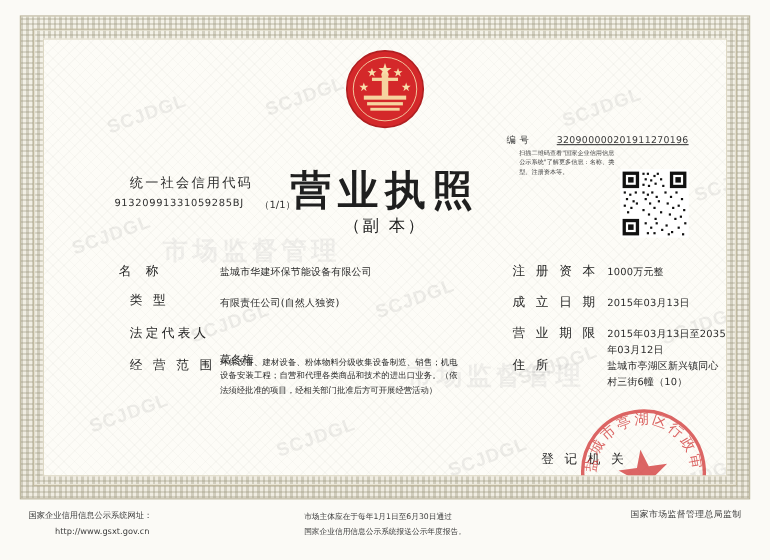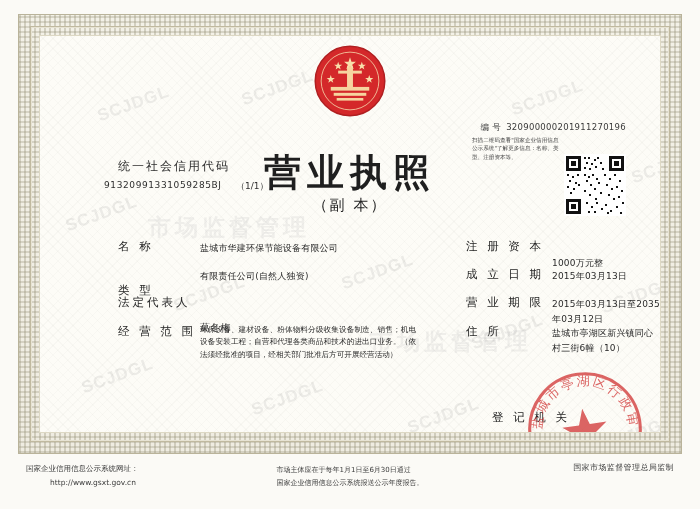--- a/index.html
+++ b/index.html
@@ -288,21 +288,21 @@
           </g>
           <polygon points="34,24 35.4,28 39.5,28 36.2,30.5 37.4,34.5 34,32 30.6,34.5 31.8,30.5 28.5,28 32.6,28" fill="#f8dfab"></polygon>
           <polygon points="66,24 67.4,28 71.5,28 68.2,30.5 69.4,34.5 66,32 62.6,34.5 63.8,30.5 60.5,28 64.6,28" fill="#f8dfab"></polygon>
           <polygon points="24,42 25.4,46 29.5,46 26.2,48.5 27.4,52.5 24,50 20.6,52.5 21.8,48.5 18.5,46 22.6,46" fill="#f8dfab"></polygon>
           <polygon points="76,42 77.4,46 81.5,46 78.2,48.5 79.4,52.5 76,50 72.6,52.5 73.8,48.5 70.5,46 74.6,46" fill="#f8dfab"></polygon>
         </svg>
       </div>
 
       <div class="serial">
         <span>编 号</span>
-        <span style="margin-left:2px;">320900000201911270196</span>
+        <span style="margin-left:22px;text-decoration:underline;">320900000201911270196</span>
       </div>
 
       <div class="qr-note" style="top:100px; right:100px;">扫描二维码查看"国家企业信用信息公示系统"了解更多信息：名称、类型、注册资本等。</div>
 
       <div class="qr">
         <svg viewBox="0 0 62 62" width="62" height="62">
           <rect width="62" height="62" fill="#ffffff"></rect>
           <g fill="#111">
             <rect x="2" y="2" width="15" height="15"></rect>
               <rect x="5" y="5" width="9" height="9" fill="#fff"></rect>
@@ -372,34 +372,34 @@
         </svg>
       </div>
 
       <div class="credit-label">统一社会信用代码</div>
       <div class="credit-value">91320991331059285BJ</div>
       <div class="credit-count">（1/1）</div>
 
       <div class="title">营业执照</div>
       <div class="subtitle">（副 本）</div>
 
-      <div class="field-label" style="left:78px; top:203px;">名    称</div>
+      <div class="field-label" style="left:68px; top:203px;font-family:Liberation Mono, monospace;">名    称</div>
       <div class="field-value" style="left:160px; top:205px;">盐城市华建环保节能设备有限公司</div>
 
-      <div class="field-label" style="left:78px; top:247px;">类    型</div>
+      <div class="field-label" style="left:78px; top:229px;">类    型</div>
       <div class="field-value" style="left:160px; top:233px;">有限责任公司(自然人独资)</div>
 
       <div class="field-label" style="left:78px; top:259px;">法定代表人</div>
       <div class="field-value hand" style="left:160px; top:260px;margin-top:24px;">葛冬梅</div>
 
       <div class="field-label" style="left:78px; top:288px;">经 营 范 围</div>
       <div class="scope-value">环保设备、建材设备、粉体物料分级收集设备制造、销售；机电设备安装工程；自营和代理各类商品和技术的进出口业务。（依法须经批准的项目，经相关部门批准后方可开展经营活动）</div>
 
       <div class="field-label" style="left:426px; top:203px;">注 册 资 本</div>
-      <div class="field-value" style="left:512px; top:220px;">1000万元整</div>
+      <div class="field-value" style="left:512px; top:205px;">1000万元整</div>
 
       <div class="field-label" style="left:426px; top:231px;">成 立 日 期</div>
       <div class="field-value" style="left:512px; top:233px;">2015年03月13日</div>
 
       <div class="field-label" style="left:426px; top:259px;text-align:center;">营 业 期 限</div>
       <div class="field-value" style="left:512px; top:261px;">2015年03月13日至2035年03月12日</div>
 
       <div class="field-label" style="left:426px; top:288px;">住      所</div>
       <div class="field-value" style="left:512px; top:290px;">盐城市亭湖区新兴镇同心村三街6幢（10）</div>
 

